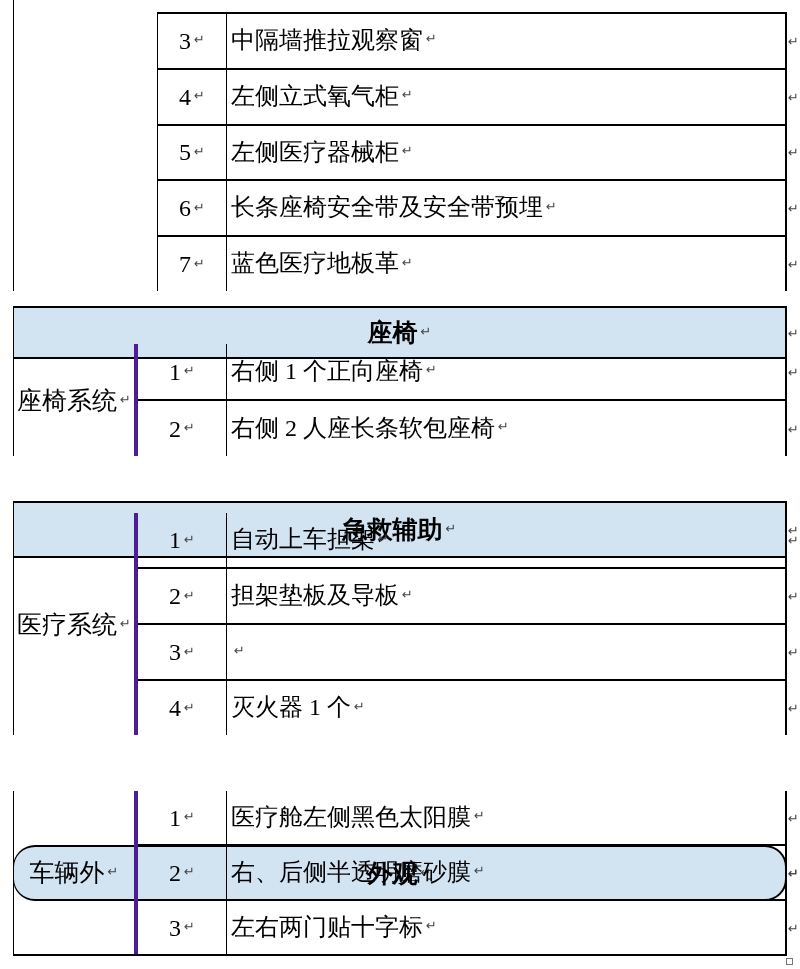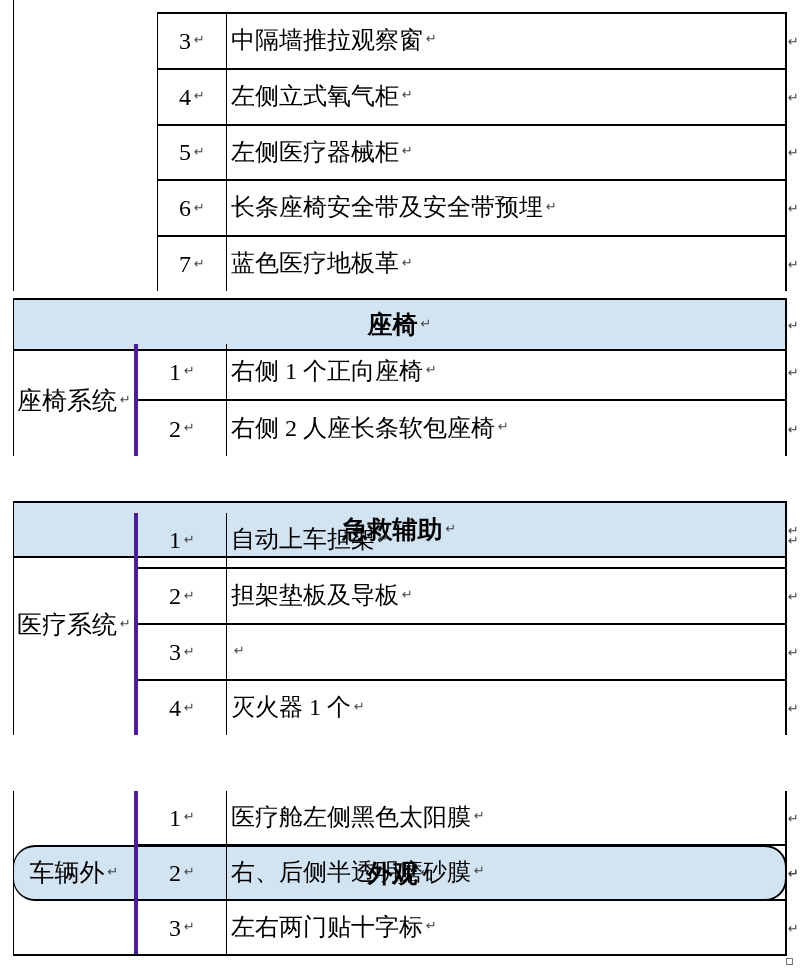--- a/index.html
+++ b/index.html
@@ -70,21 +70,21 @@
   }
 
   
   .hdr{
     background:#D2E3F2;
     border:1px solid #000;
     border-top-width:2px;border-bottom-width:2px;border-right-width:2px;
     display:flex;align-items:center;justify-content:center;
     font-size:25px;font-weight:bold;line-height:1;
   }
-  .hdr-0{top:298px;height:53px;}
+  .hdr-0{top:306px;height:53px;}
   .hdr-1{top:448px;height:57px;}
   .hdr-2{top:735px;height:56px;border-radius:22px;}
 
   
   .pm{
     font-size:13px;color:#444;font-weight:normal;
     margin-left:3px;position:relative;top:-1px;
     font-family:"DejaVu Sans",sans-serif;
   }
   .rm{

